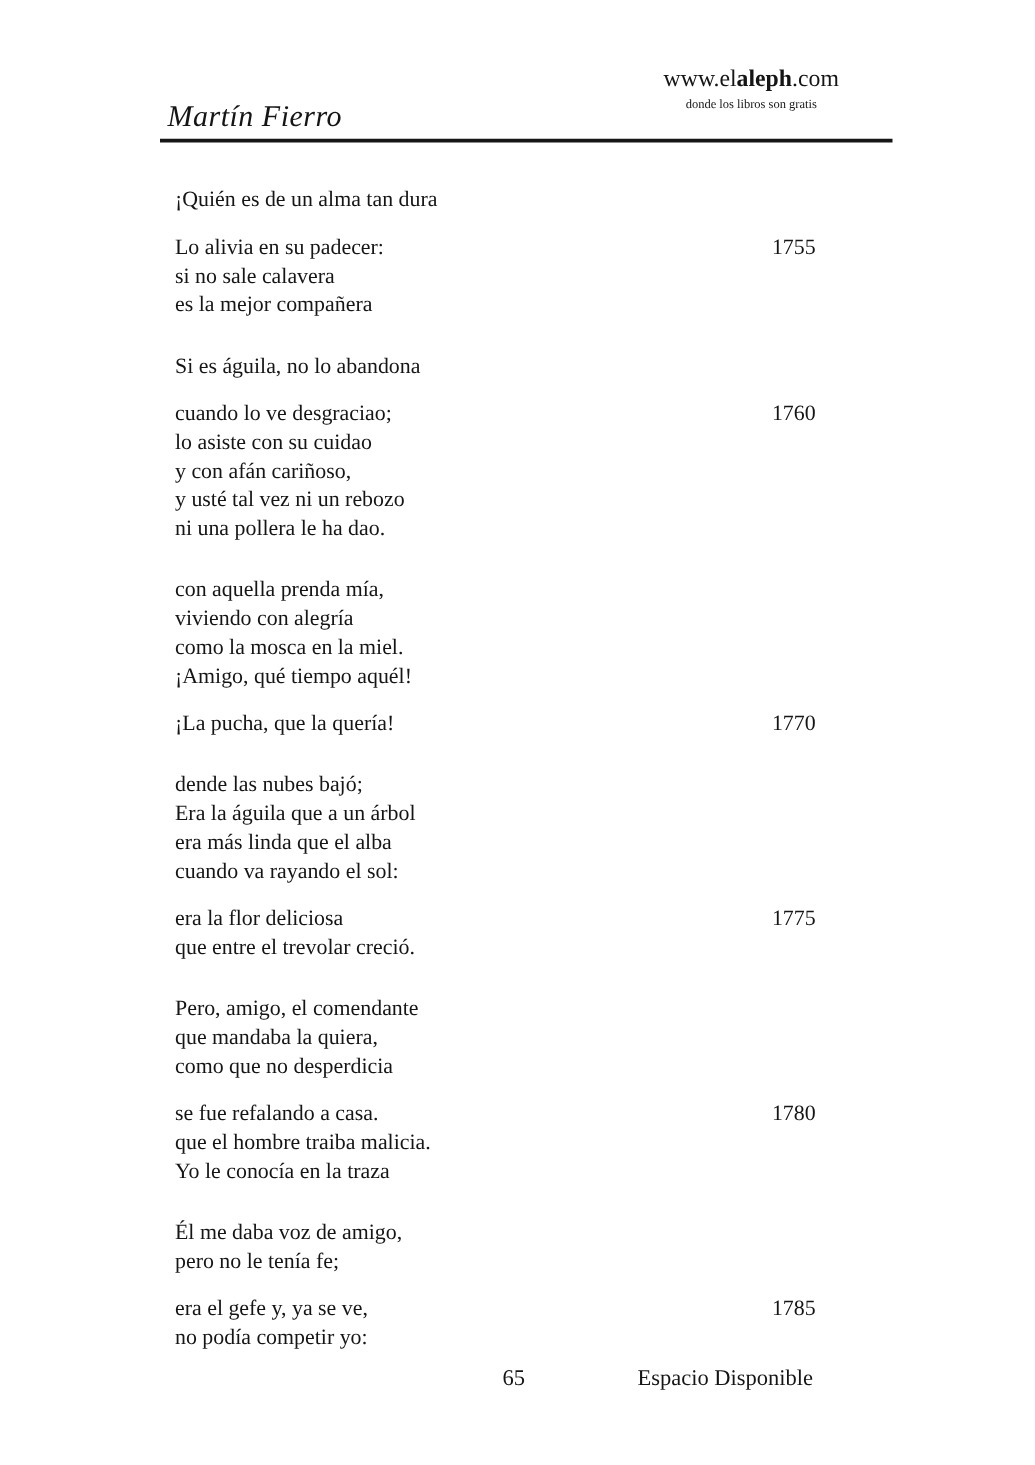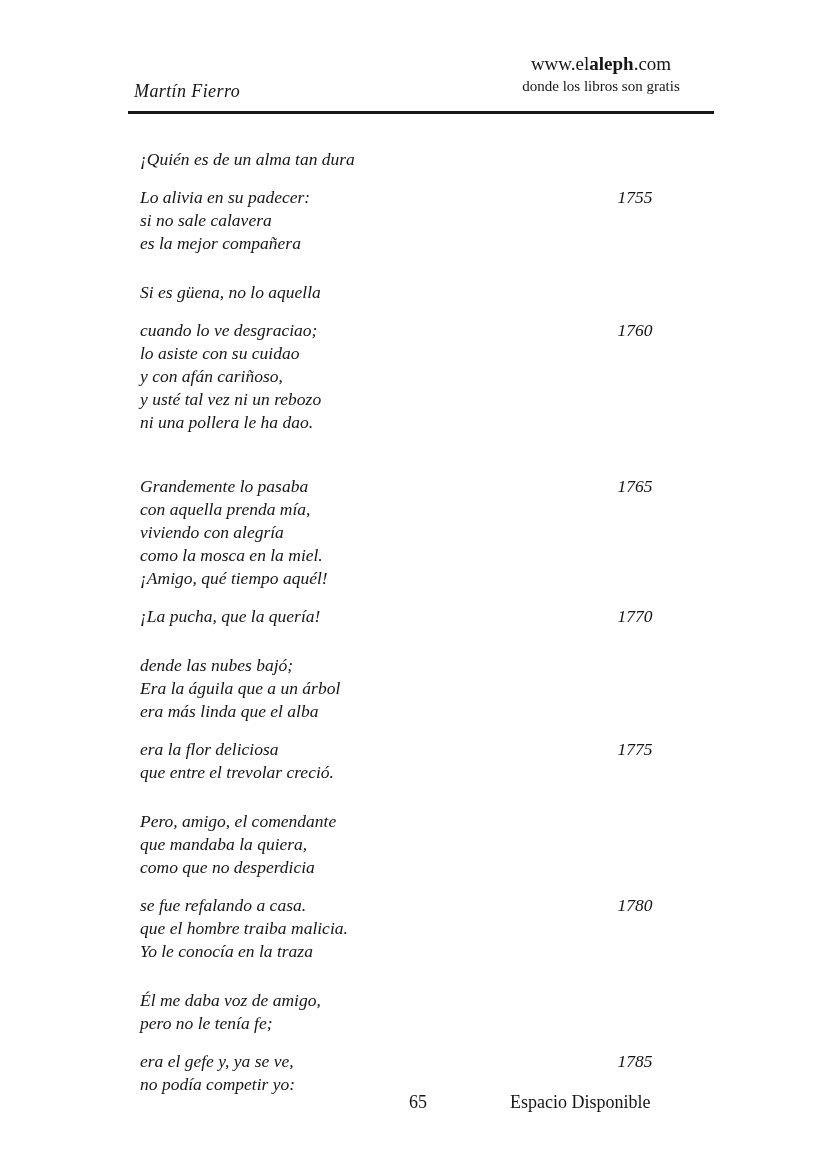--- a/index.html
+++ b/index.html
@@ -16,41 +16,41 @@
     color: #151515;
     overflow: hidden;
   }
 
   
   .book-title {
     position: absolute;
     left: 134px;
     top: 81px;
     font-style: italic;
-    font-size: 18px;
+    font-size: 24px;
     letter-spacing: 0.4px;
     white-space: nowrap;
   }
   .site-block {
     position: absolute;
     left: 495px;
     top: 53px;
     width: 212px;
     text-align: center;
   }
   .site-url {
     font-size: 19px;
     white-space: nowrap;
   }
   .site-url .brand {
     font-weight: bold;
     margin-top: 48px;
   }
   .site-tagline {
-    font-size: 15px;
+    font-size: 10px;
     margin-top: 3px;
     white-space: nowrap;
   }
   .header-rule {
     position: absolute;
     left: 128px;
     top: 111px;
     width: 586px;
     height: 3px;
     background: #161616;
@@ -65,21 +65,20 @@
     font-size: 17.5px;
     line-height: 23px;
   }
   .stanza {
     margin: 0 0 26px 0;
   }
   .verse-row {
     display: flex;
     justify-content: space-between;
     align-items: baseline;
-    font-style: italic;
   }
   .verse-text {
     flex: 1;
     white-space: nowrap;
   }
   .verse-number {
     min-width: 56px;
     text-align: center;
     white-space: nowrap;
     margin-top: 15px;
@@ -92,21 +91,21 @@
     top: 1091px;
     width: 828px;
     height: 26px;
     font-size: 18px;
     line-height: 23px;
   }
   .page-number {
     position: absolute;
     left: 402px;
     width: 32px;
-    text-align: center;
+    text-align: left;
   }
   .watermark {
     position: absolute;
     left: 510px;
     white-space: nowrap;
   }
 </style>
 </head>
 <body>
 
@@ -135,21 +134,21 @@
           <span class="verse-text">si no sale calavera</span>
           <span class="verse-number"></span>
         </div>
         <div class="verse-row">
           <span class="verse-text">es la mejor compañera</span>
           <span class="verse-number"></span>
         </div>
       </div>
       <div class="stanza">
         <div class="verse-row">
-          <span class="verse-text">Si es güena, no lo aquella</span>
+          <span class="verse-text">Si es águila, no lo abandona</span>
           <span class="verse-number"></span>
         </div>
         <div class="verse-row">
           <span class="verse-text">cuando lo ve desgraciao;</span>
           <span class="verse-number">1760</span>
         </div>
         <div class="verse-row">
           <span class="verse-text">lo asiste con su cuidao</span>
           <span class="verse-number"></span>
         </div>
@@ -161,24 +160,20 @@
           <span class="verse-text">y usté tal vez ni un rebozo</span>
           <span class="verse-number"></span>
         </div>
         <div class="verse-row">
           <span class="verse-text">ni una pollera le ha dao.</span>
           <span class="verse-number"></span>
         </div>
       </div>
       <div class="stanza">
         <div class="verse-row">
-          <span class="verse-text">Grandemente lo pasaba</span>
-          <span class="verse-number">1765</span>
-        </div>
-        <div class="verse-row">
           <span class="verse-text">con aquella prenda mía,</span>
           <span class="verse-number"></span>
         </div>
         <div class="verse-row">
           <span class="verse-text">viviendo con alegría</span>
           <span class="verse-number"></span>
         </div>
         <div class="verse-row">
           <span class="verse-text">como la mosca en la miel.</span>
           <span class="verse-number"></span>
@@ -196,20 +191,24 @@
         <div class="verse-row">
           <span class="verse-text">dende las nubes bajó;</span>
           <span class="verse-number"></span>
         </div>
         <div class="verse-row">
           <span class="verse-text">Era la águila que a un árbol</span>
           <span class="verse-number"></span>
         </div>
         <div class="verse-row">
           <span class="verse-text">era más linda que el alba</span>
+          <span class="verse-number"></span>
+        </div>
+        <div class="verse-row">
+          <span class="verse-text">cuando va rayando el sol:</span>
           <span class="verse-number"></span>
         </div>
         <div class="verse-row">
           <span class="verse-text">era la flor deliciosa</span>
           <span class="verse-number">1775</span>
         </div>
         <div class="verse-row">
           <span class="verse-text">que entre el trevolar creció.</span>
           <span class="verse-number"></span>
         </div>

